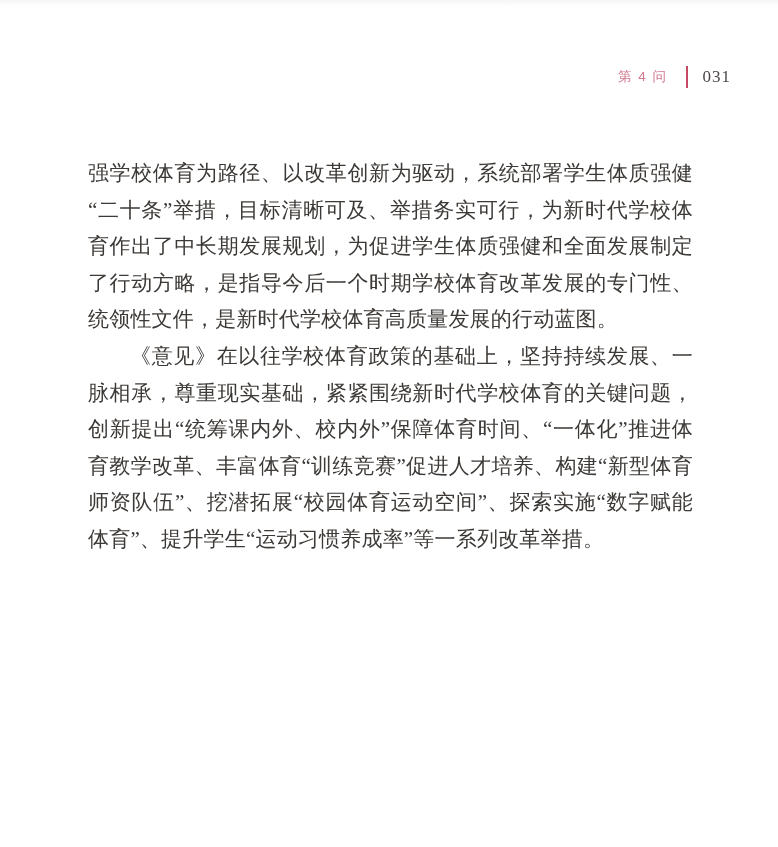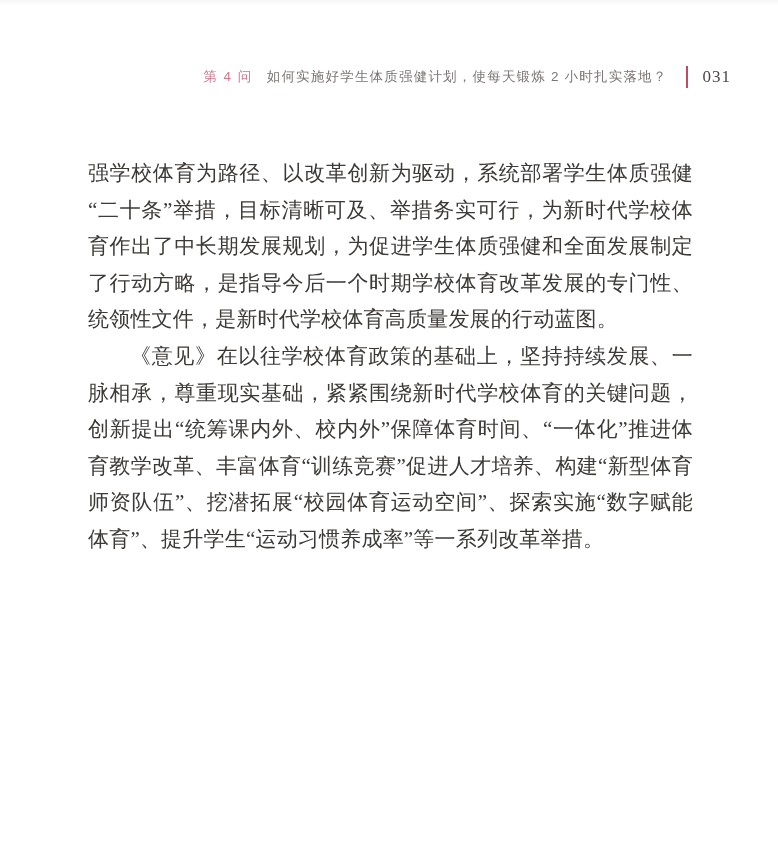--- a/index.html
+++ b/index.html
@@ -87,21 +87,20 @@
     text-indent: 2em;
   }
 </style>
 </head>
 <body>
 
 <div class="page">
 
   <div class="header">
     <span class="question-label">第 4 问</span>
-    <span class="running-title">如何实施好学生体质强健计划，使每天锻炼 2 小时扎实落地？</span>
     <span class="header-divider"></span>
     <span class="page-number">031</span>
   </div>
 
   <div class="body-text">
     <p>强学校体育为路径、以改革创新为驱动，系统部署学生体质强健“二十条”举措，目标清晰可及、举措务实可行，为新时代学校体育作出了中长期发展规划，为促进学生体质强健和全面发展制定了行动方略，是指导今后一个时期学校体育改革发展的专门性、统领性文件，是新时代学校体育高质量发展的行动蓝图。</p>
     <p class="indent">《意见》在以往学校体育政策的基础上，坚持持续发展、一脉相承，尊重现实基础，紧紧围绕新时代学校体育的关键问题，创新提出“统筹课内外、校内外”保障体育时间、“一体化”推进体育教学改革、丰富体育“训练竞赛”促进人才培养、构建“新型体育师资队伍”、挖潜拓展“校园体育运动空间”、探索实施“数字赋能体育”、提升学生“运动习惯养成率”等一系列改革举措。</p>
   </div>
 
 </div>

